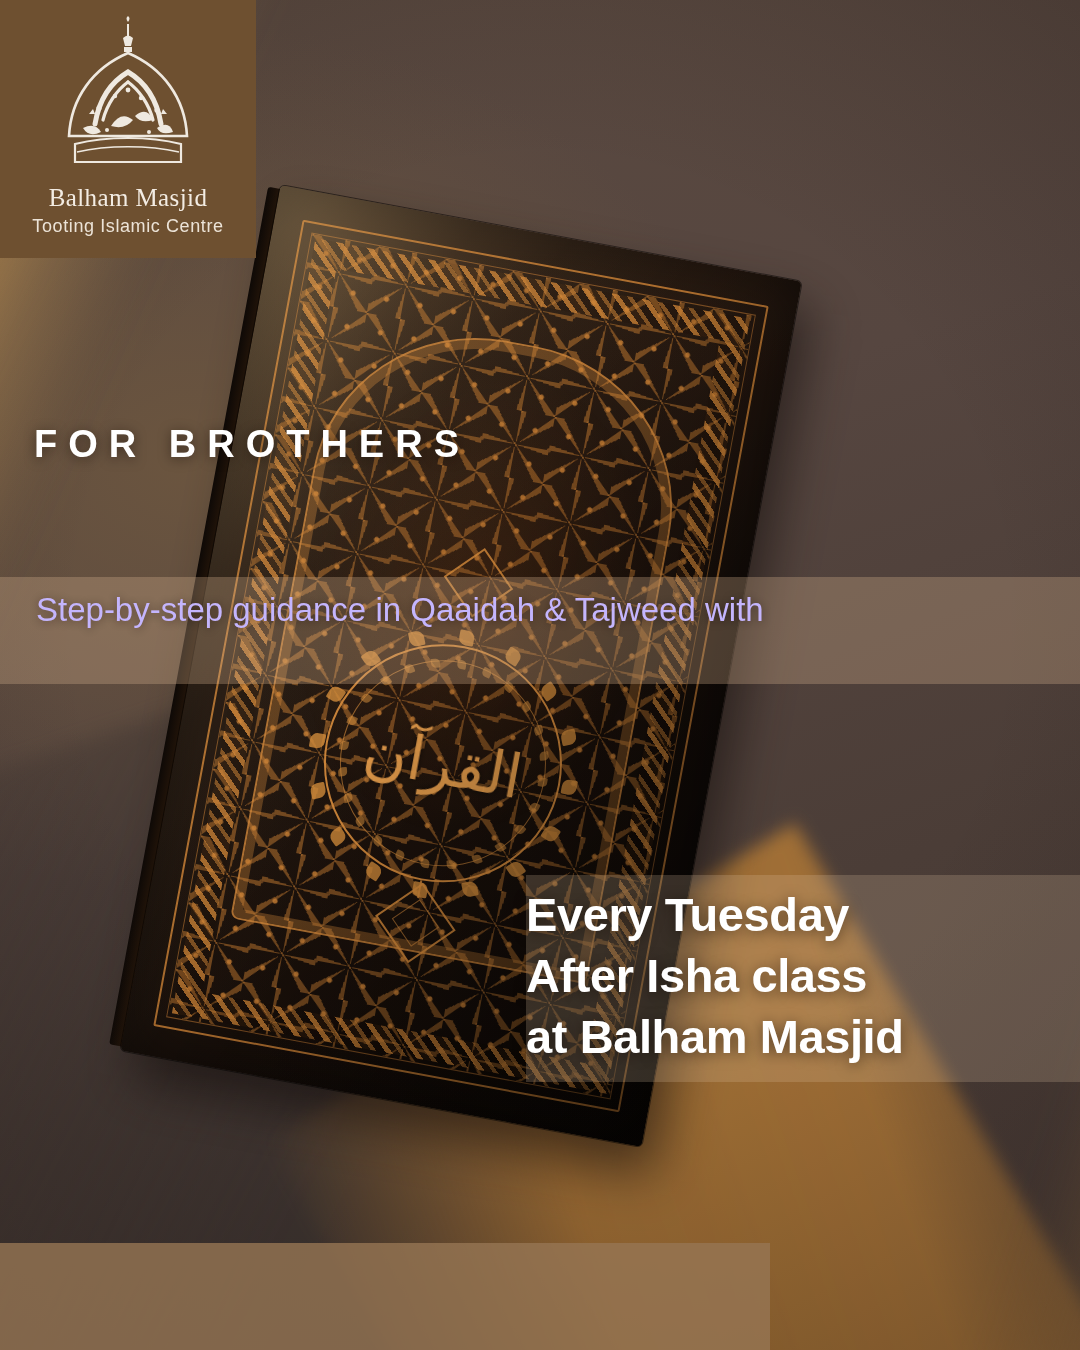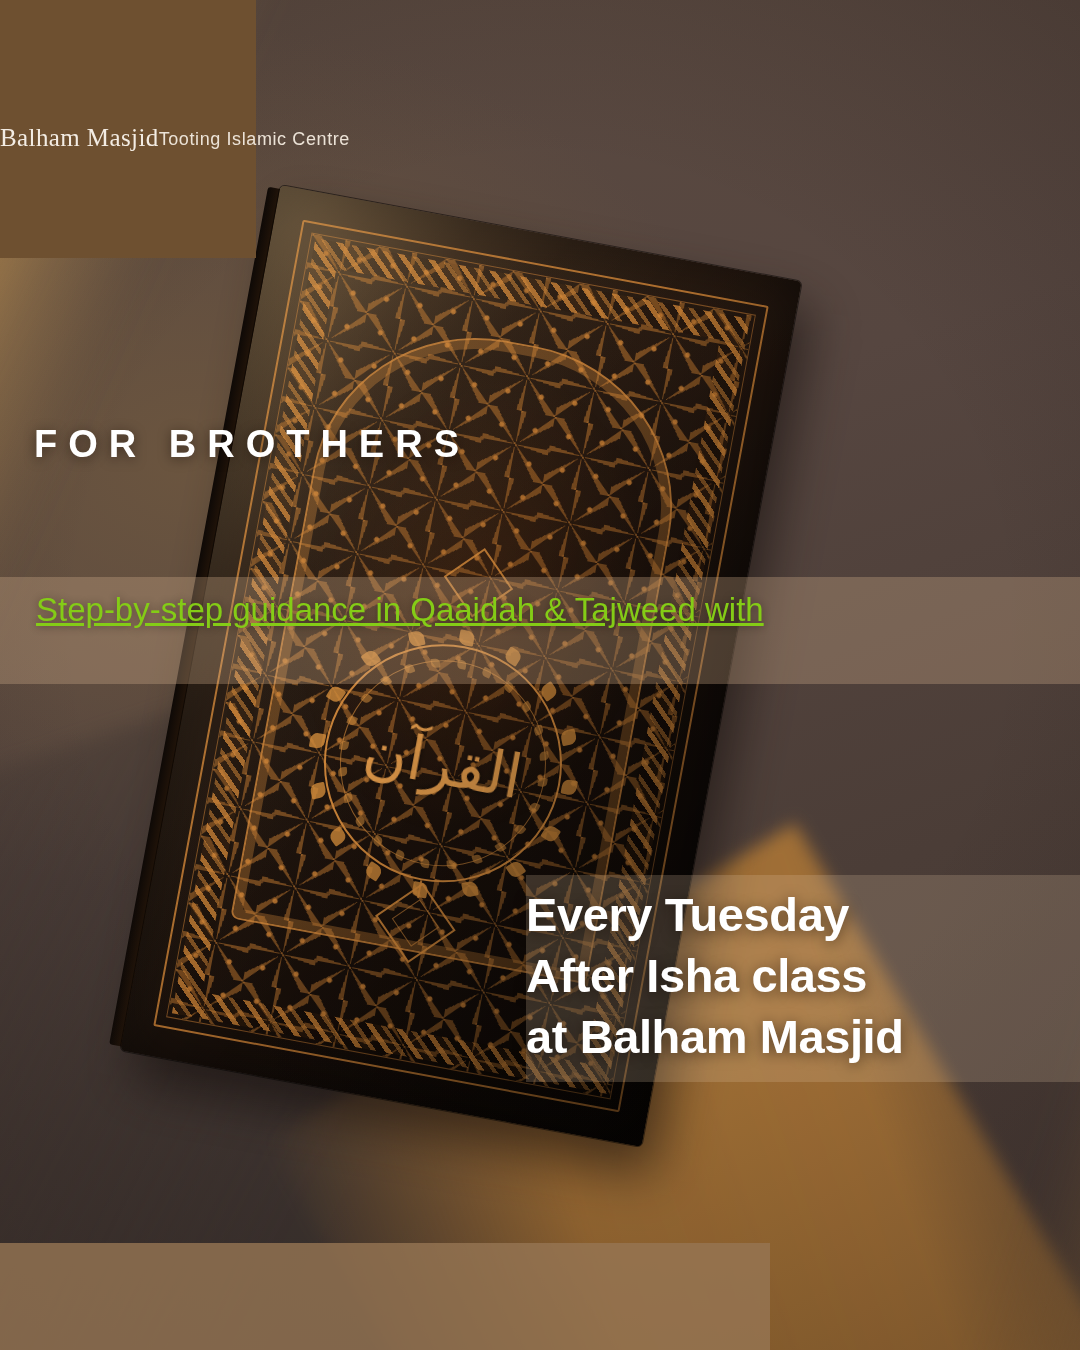--- a/index.html
+++ b/index.html
@@ -280,20 +280,21 @@
   }
 
   
   .logo-badge {
     position: absolute;
     left: 0; top: 0;
     width: 256px;
     height: 258px;
     background: #6e5030;
     display: flex;
+    flex-direction: column;
     align-items: center;
     justify-content: flex-start;
     padding-top: 16px;
     box-sizing: border-box;
   }
   .logo-mark { width: 182px; height: 166px; display: block; }
   .logo-name {
     color: #f3ece3;
     font-family: "Liberation Serif", serif;
     font-size: 25px;
@@ -357,27 +358,26 @@
     top: 577px;
     width: 1080px;
     height: 107px;
     background: rgba(217,183,147,0.30);
   }
   .desc-text {
     position: absolute;
     left: 36px;
     top: 588px;
     width: 960px;
-    color: #84cc16;
+    color: #c4b5fd;
     font-family: "Liberation Sans", sans-serif;
     font-weight: 400;
     font-size: 33px;
     line-height: 1.36;
     text-shadow: 0 1px 8px rgba(20,12,8,0.45);
-    text-decoration: underline;
   }
 
   .date-panel {
     position: absolute;
     left: 526px;
     top: 875px;
     width: 554px;
     height: 207px;
     background: rgba(224,196,164,0.22);
   }

